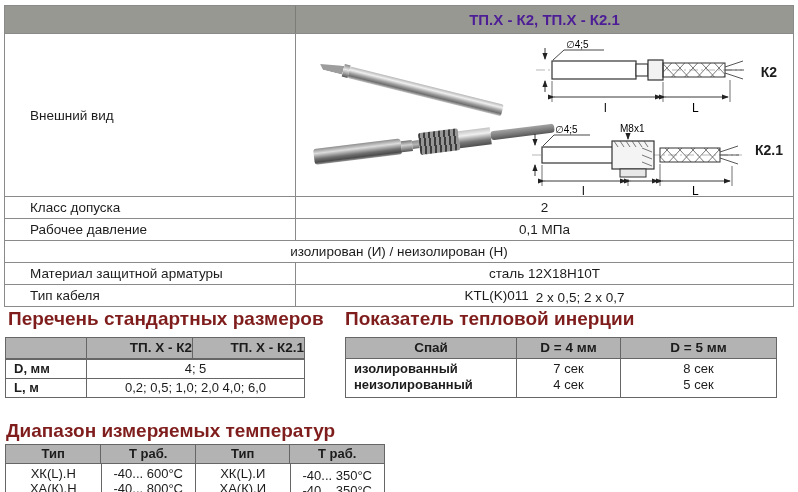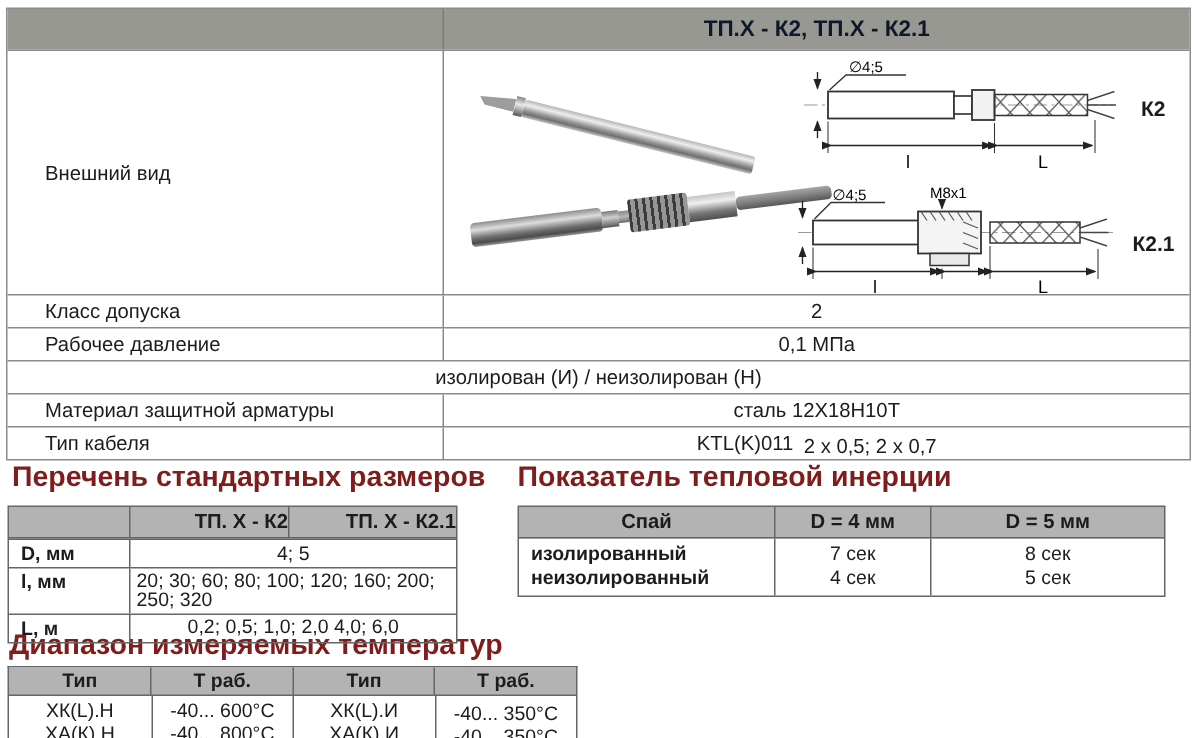--- a/index.html
+++ b/index.html
@@ -6,21 +6,21 @@
   html,body { background:#fff; }
   body { font-family: "Liberation Sans", "DejaVu Sans", sans-serif; color:#1c1c1c; }
   .page { position:relative; width:798px; height:492px; background:#fff; overflow:hidden; }
 
   
   .main-table { position:absolute; left:4px; top:5px; width:790px; height:302px;
                 border:1px solid #8a8a8a; background:#fff; }
   .mt-header { height:27px; background:#989893; display:flex; }
   .mt-header .hcell-left { width:291px; border-right:1px solid #7c7c78; }
   .mt-header .hcell-right { flex:1; display:flex; align-items:center; justify-content:center;
-                            font-weight:bold; font-size:15px; color:#0f172a; }
+                            font-weight:bold; font-size:15px; color:#4c1d95; }
   .mt-appearance { height:163px; display:flex; border-top:1px solid #8a8a8a; }
   .mt-appearance .label-cell { width:291px; border-right:1px solid #8a8a8a;
       display:flex; align-items:center; padding-left:25px; font-size:13.5px; }
   .mt-appearance .visual-cell { flex:1; position:relative; }
   .spec-row { height:22px; display:flex; border-top:1px solid #8a8a8a; }
   .spec-row .label-cell { width:291px; border-right:1px solid #8a8a8a;
       display:flex; align-items:center; padding-left:25px; font-size:13.5px; }
   .spec-row .value-cell { flex:1; display:flex; align-items:center; justify-content:center;
       font-size:13.5px; }
   .cable-extra { position:relative; top:2px; margin-left:7px; }
@@ -46,21 +46,21 @@
   .p2-nut { width:32px; height:17px;
      background:linear-gradient(#c4c4c4,#efefef 30%,#777 70%,#4e4e4e); }
   .p2-cable { width:64px; height:9px; border-radius:3px;
      background:linear-gradient(#a5a5a5,#7c7c7c 55%,#565656); }
 
   
   .draw-k2  { position:absolute; left:228px; top:6px; }
   .draw-k21 { position:absolute; left:228px; top:88px; }
   .model-label { position:absolute; font-weight:bold; font-size:14px; }
   .model-k2  { right:16px; top:30px; }
-  .model-k21 { right:10px; top:120px; }
+  .model-k21 { right:10px; top:108px; }
 
   
   .section-heading { position:absolute; font-weight:bold; font-size:19px; color:#7f1d1d; }
   .h-sizes   { left:8px;  top:308px; }
   .h-inertia { left:345px; top:308px; }
   .h-temp    { left:6px;  top:420px; }
 
   
   .sizes-table { position:absolute; left:5px; top:337px; width:300px; border:1px solid #666; }
   .st-head { display:flex; background:#b3b3b3; border-bottom:1px solid #666;
@@ -239,24 +239,20 @@
     <div class="st-head">
       <div class="st-c0"></div>
       <div class="st-c1">ТП. Х - К2</div>
       <div class="st-c2">ТП. Х - К2.1</div>
     </div>
     <div class="st-row">
       <div class="st-label">D, мм</div>
       <div class="st-value">4; 5</div>
     </div>
     <div class="st-row">
-      <div class="st-label">l, мм</div>
-      <div class="st-value">20; 30; 60; 80; 100; 120; 160; 200; 250; 320</div>
-    </div>
-    <div class="st-row">
       <div class="st-label">L, м</div>
       <div class="st-value">0,2; 0,5; 1,0; 2,0 4,0; 6,0</div>
     </div>
   </div>
 
   <div class="inertia-table">
     <div class="it-head">
       <div class="it-c0">Спай</div>
       <div class="it-c1">D = 4 мм</div>
       <div class="it-c2">D = 5 мм</div>

